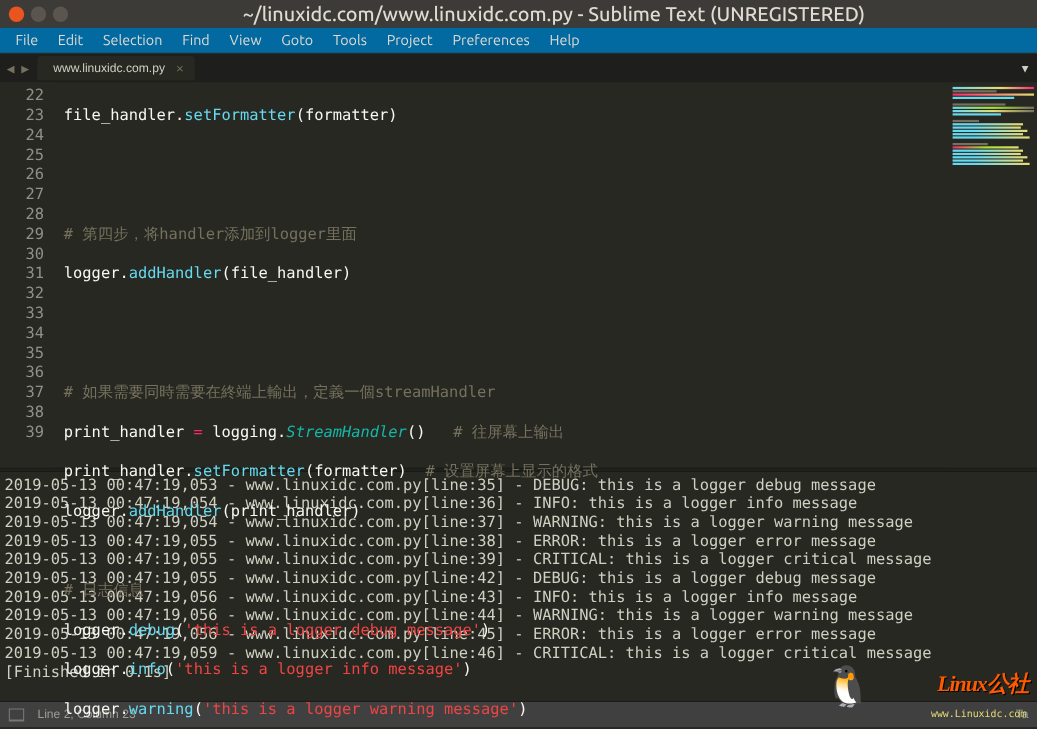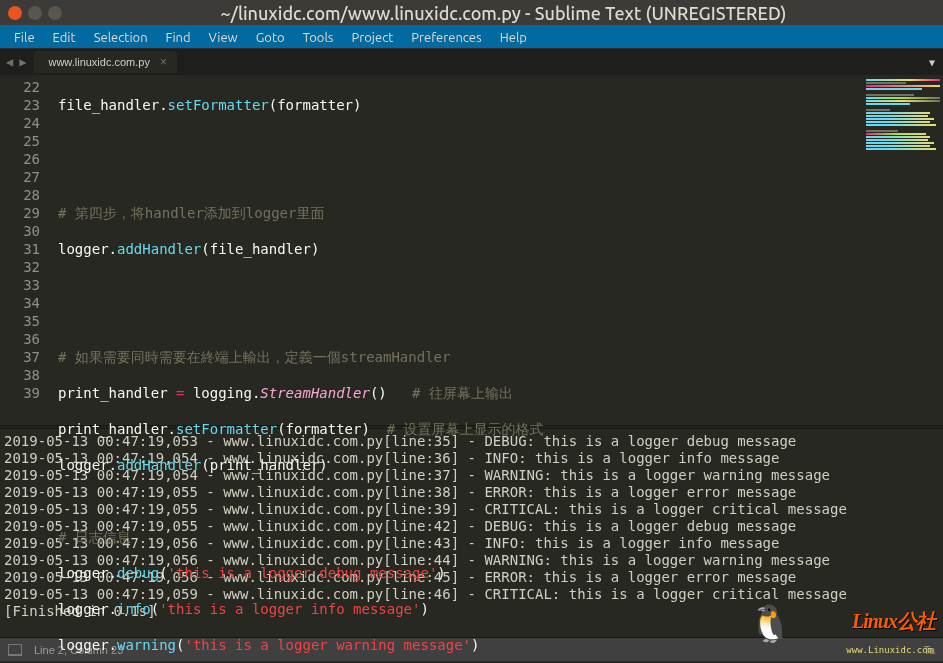--- a/index.html
+++ b/index.html
@@ -109,21 +109,21 @@
   line-height: 18px;
   white-space: pre;
   position: relative;
 }
 .code-line { height: 18px; display: block; }
 .tok-var { color: #f8f8f2; }
 .tok-call { color: #66d9ef; }
 .tok-op { color: #f92672; }
 .tok-string { color: #ef4444; }
 .tok-comment { color: #75715e; }
-.tok-class { color: #f9a8d4; font-style: italic; }
+.tok-class { color: #14b8a6; font-style: italic; }
 .tok-dot { color: #f8f8f2; }
 .minimap {
   width: 80px;
   background: #272822;
   padding-top: 3px;
   position: relative;
 }
 .mm-line { height: 2px; margin: 1px 3px; }
 .divider { height: 4px; background: #21221e; border-top: 1px solid #181915; border-bottom: 1px solid #181915; cursor: ns-resize; }
 .console {

